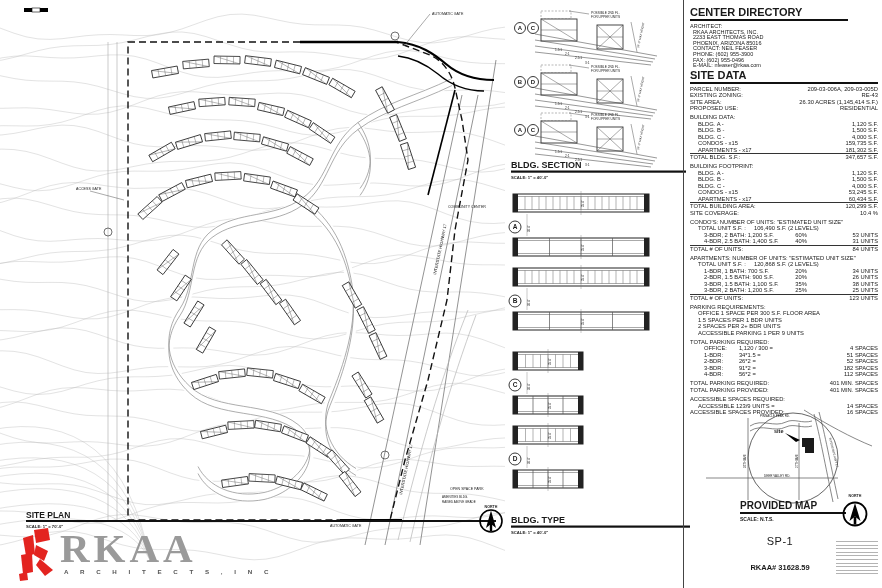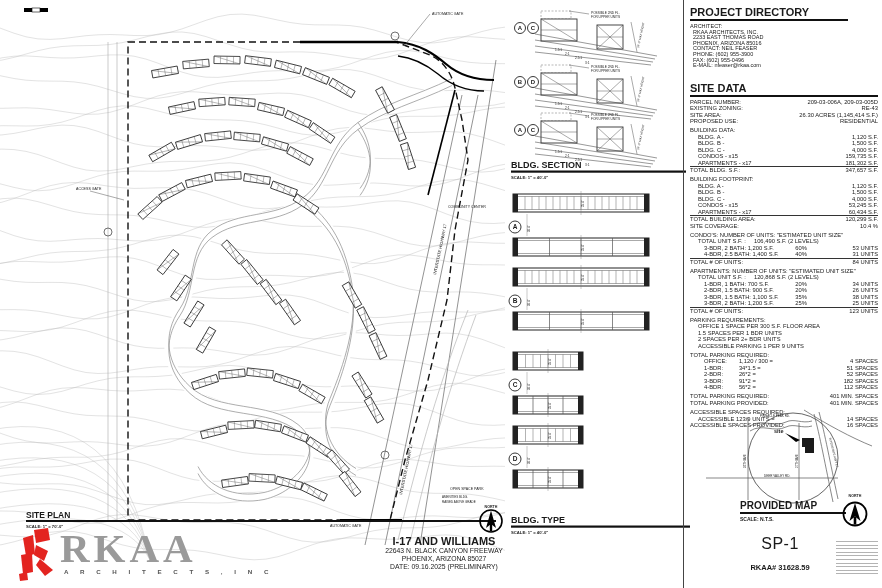--- a/index.html
+++ b/index.html
@@ -14,21 +14,21 @@
   .sd-row{position:relative;display:flex;font-size:5.8px;line-height:6.45px;white-space:nowrap;}
   .sd-row.u{border-bottom:0.7px solid #333;}
   .sd-row .v{margin-left:auto;}
   .sd-row .m{position:absolute;}
   .sd-sp{height:2.8px;}
   .vline{position:absolute;top:0;left:683px;width:1px;height:588px;background:#444;}
   
   .center-title{position:absolute;left:330px;top:535px;width:228px;text-align:center;}
   .proj-name{font-weight:bold;font-size:11px;line-height:12px;}
   .proj-line{font-size:6.8px;line-height:8px;}
-  .sheetno{position:absolute;left:742px;top:535px;width:76px;text-align:center;font-size:16px;letter-spacing:0.5px;}
+  .sheetno{position:absolute;left:742px;top:535px;width:76px;text-align:center;font-size:11px;letter-spacing:0.5px;}
   .projno{position:absolute;left:728px;top:563px;width:104px;text-align:center;font-size:7.5px;font-weight:bold;}
   .legal{position:absolute;left:836px;top:541px;width:42px;height:36px;
          background:repeating-linear-gradient(#9a9a9a 0 1px,transparent 1px 3.6px);opacity:.75;}
   
   .logo-rkaa{position:absolute;left:60px;top:524px;font-family:"Liberation Serif",serif;font-weight:bold;
              font-size:41px;color:#9a9a9a;letter-spacing:4px;transform:scaleY(.97);}
   .logo-sub{position:absolute;left:64px;top:568px;font-size:6.2px;letter-spacing:5px;color:#555;font-weight:bold;white-space:nowrap;}
   .vmap-title{position:absolute;left:740px;top:500px;font-weight:bold;font-size:10px;}
   .vmap-rule{position:absolute;left:740px;top:512px;width:106px;height:2px;background:#111;}
   .vmap-scale{position:absolute;left:740px;top:516px;font-size:5px;font-weight:bold;}
@@ -796,33 +796,33 @@
         </g>
       </g>
     <text x="6" y="523" font-size="9" font-weight="bold">BLDG. TYPE</text>
     <rect x="6" y="525.5" width="179" height="2.2" fill="#111"></rect>
     <text x="6" y="533.5" font-size="4.2" font-weight="bold">SCALE:   1" = 40'-0"</text>
   </svg>
 
   <div class="vline"></div>
 
   <div class="col-right">
-    <div class="sec-title" style="margin-top:6px">PROJECT DIRECTORY</div>
+    <div class="sec-title" style="margin-top:6px">CENTER DIRECTORY</div>
     <div class="rule" style="width:158px;margin:1px 0 3px"></div>
     <div id="dir-lines">
         <div class="dir-line">ARCHITECT:</div>
         <div class="dir-line" style="padding-left: 3px;">RKAA ARCHITECTS, INC.</div>
         <div class="dir-line" style="padding-left: 3px;">2233 EAST THOMAS ROAD</div>
         <div class="dir-line" style="padding-left: 3px;">PHOENIX, ARIZONA  85016</div>
         <div class="dir-line" style="padding-left: 3px;">CONTACT:  NEIL FEASER</div>
         <div class="dir-line" style="padding-left: 3px;">PHONE: (602) 955-3900</div>
         <div class="dir-line" style="padding-left: 3px;">FAX:  (602) 955-0496</div>
         <div class="dir-line" style="padding-left: 3px;">E-MAIL:  nfeaser@rkaa.com</div>
       </div>
-    <div class="sec-title" style="margin-top:13px">SITE DATA</div>
+    <div class="sec-title" style="margin-top:0">SITE DATA</div>
     <div class="rule" style="width:188px;margin:1px 0 2px"></div>
     <div id="sd-rows">
         <div class="sd-row">
           <span>PARCEL NUMBER:</span>
           <span class="v">209-03-006A, 209-03-005D</span>
         </div>
         <div class="sd-row">
           <span>EXISTING ZONING:</span>
           <span class="v">RE-43</span>
         </div>
@@ -1057,23 +1057,17 @@
       <path d="M2,27 L13,25 L14,44 L4,46 Z"></path>
       <path d="M15,2 L29,0 L31,12 L17,15 Z"></path>
       <path d="M17,17 L29,23 L25,33 L15,27 Z"></path>
       <path d="M21,31 L34,42 L26,48 L17,37 Z"></path>
       <path d="M0,46 L8,44 L9,52 L1,53 Z"></path>
     </g>
   </svg>
   <div class="logo-rkaa">RKAA</div>
   <div class="logo-sub">A R C H I T E C T S , I N C</div>
 
-  <div class="center-title">
-    <div class="proj-name">I-17 AND WILLIAMS</div>
-    <div class="proj-line">22643 N. BLACK CANYON FREEWAY</div>
-    <div class="proj-line">PHOENIX, ARIZONA 85027</div>
-    <div class="proj-line">DATE: 09.16.2025 (PRELIMINARY)</div>
-  </div>
 
   <div class="sheetno">SP-1</div>
   <div class="projno">RKAA# 31628.59</div>
   <div class="legal"></div>
 </div>
 
 </body></html>

